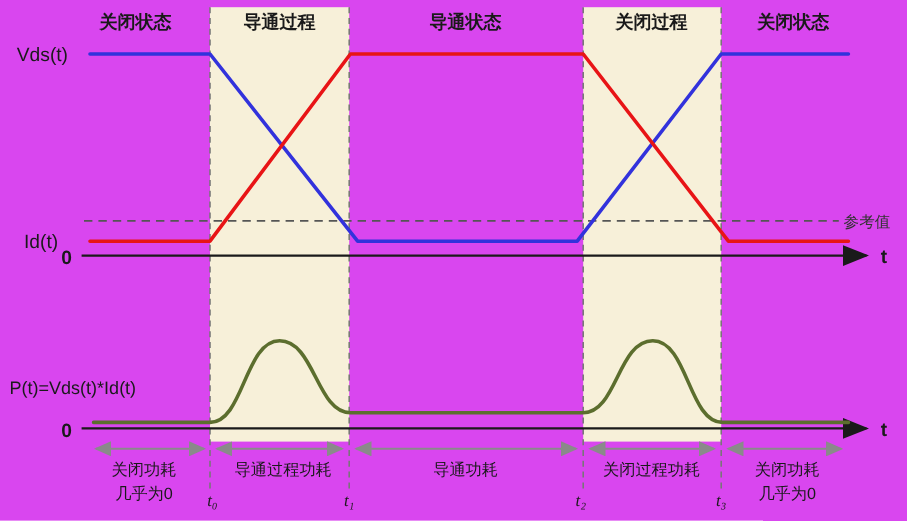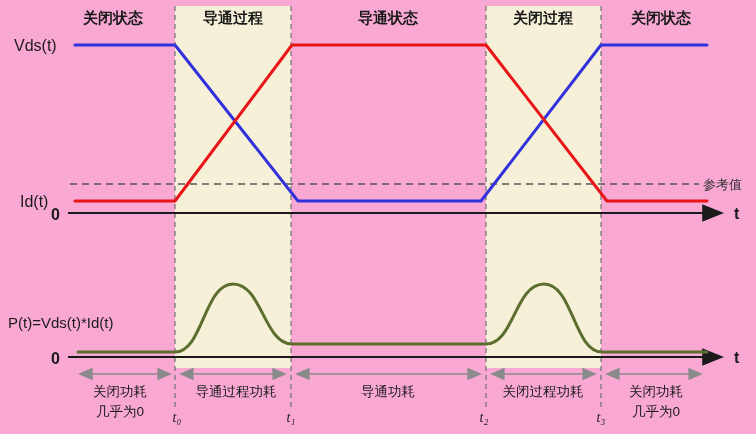--- a/index.html
+++ b/index.html
@@ -1,16 +1,16 @@
 <!DOCTYPE html>
 <html><head>
 <meta charset="utf-8">
 <style>
   html,body{margin:0;padding:0;background:#ffffff;}
-  .stage{position:relative;width:756px;height:434px;background:#f9a8d4;overflow:hidden;
+  .stage{position:relative;width:756px;height:434px;background:#d946ef;overflow:hidden;
          font-family:"Liberation Sans","DejaVu Sans",sans-serif;}
   svg{display:block;}
   svg text{font-family:"Liberation Sans","DejaVu Sans",sans-serif;fill:#1a1a1a;}
   .state-label{font-size:15px;font-weight:bold;}
   .signal-label{font-size:16px;}
   .axis-label{font-size:16px;font-weight:bold;}
   .ref-label{font-size:13px;fill:#333333;}
   .region-label{font-size:13.5px;}
   .time-marker{font-size:14px;font-style:italic;font-family:"Liberation Serif","DejaVu Serif",serif;}
 </style>

